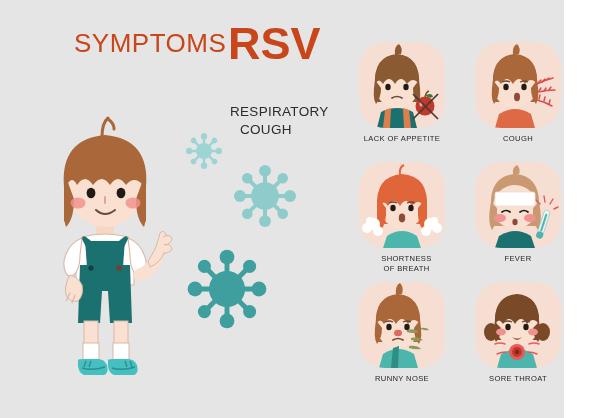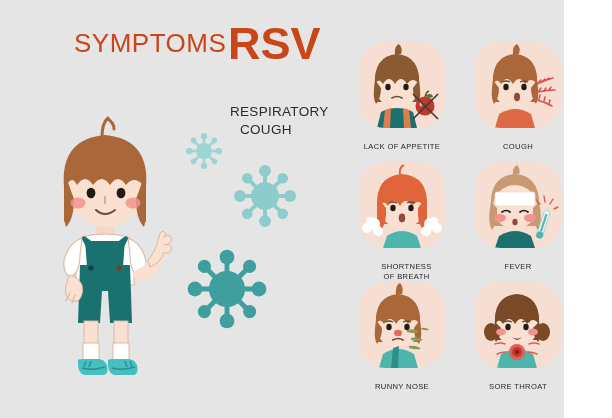--- a/index.html
+++ b/index.html
@@ -68,21 +68,21 @@
   }
   .card-art {
     position: relative;
     width: 86px;
     height: 86px;
     background: #f7ded3;
     border-radius: 26px;
     overflow: hidden;
   }
   .card-label {
-    margin-top: 14px;
+    margin-top: 6px;
     font-size: 7.6px;
     line-height: 10px;
     color: #1f1f1f;
     letter-spacing: 0.35px;
     text-align: center;
     white-space: pre-line;
     font-weight: 400;
   }
   .card-label.left { text-align: center; padding-left: 9px; }
 

